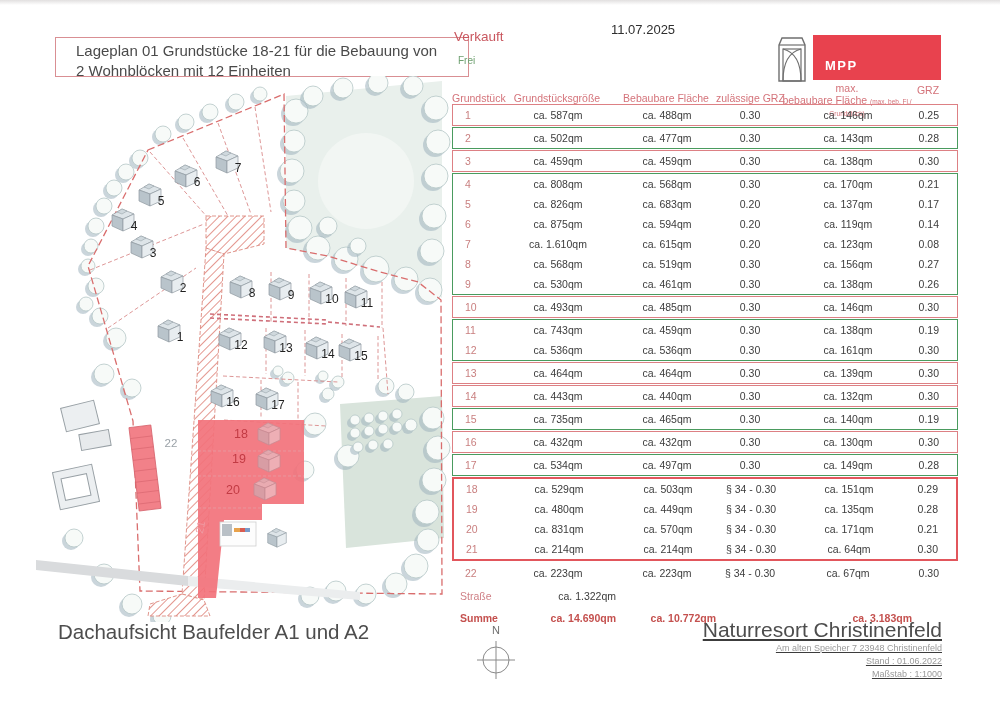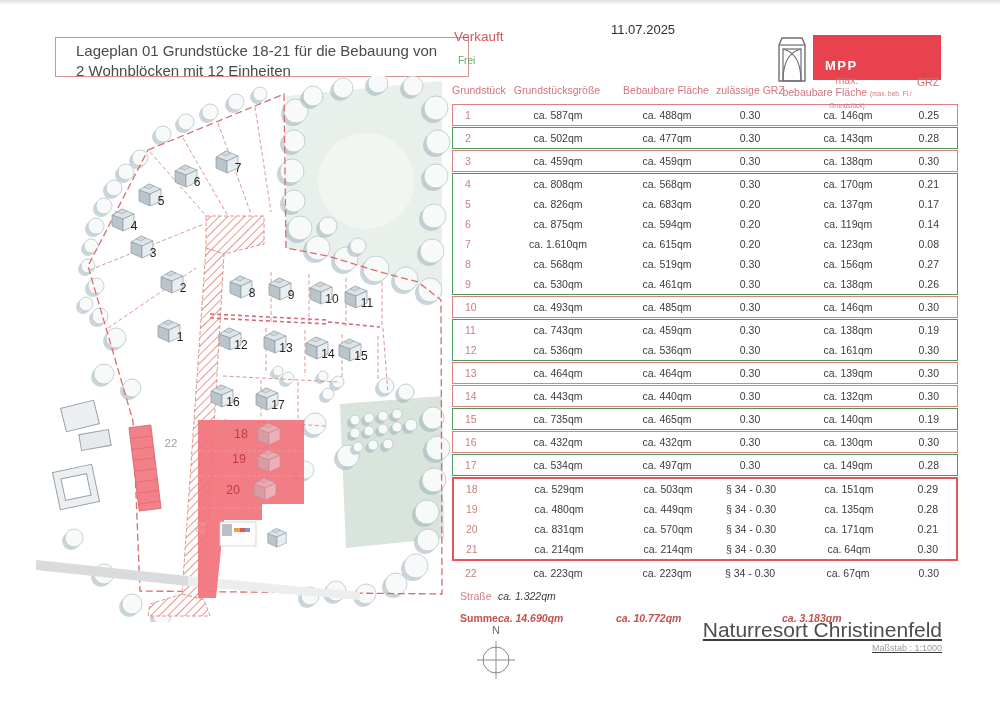--- a/index.html
+++ b/index.html
@@ -19,38 +19,38 @@
   .legend-free{position:absolute;left:458px;top:55px;font-size:10px;color:#6fa071;}
   .date{position:absolute;left:611px;top:22px;font-size:13px;color:#2f2f2f;}
   
   .logo{position:absolute;left:772px;top:35px;display:flex;align-items:flex-start;gap:1px;}
   .logo-red{width:128px;height:45px;display:flex;align-items:flex-end;}
   .logo-red span{color:#fff;font-weight:bold;font-size:13px;letter-spacing:1.5px;padding:0 0 7px 12px;}
   
   .tablewrap{position:absolute;left:452px;top:72px;width:506px;}
   .t-grid{display:grid;grid-template-columns:46px 118px 100px 66px 130px 1fr;align-items:center;}
   .thead{color:#d4737a;font-size:10.5px;height:30px;align-items:start;padding-top:2px;}
-  .thead .h{text-align:center;line-height:1.15;}
+  .thead .h{text-align:center;line-height:1.15;margin-top:8px;}
   .thead .h0{text-align:left;white-space:nowrap;padding-top:10px;}
   .thead .h3{white-space:nowrap;padding-top:10px;}
   .thead .h1,.thead .h2{padding-top:10px;}
   .thead .h4 .sub{font-size:6.5px;}
   .thead .h5{text-align:center;padding-right:14px;padding-top:2px;}
   .tgroup{margin-bottom:1px;border:1px solid transparent;}
   .tgroup.red{border-color:#dd8084;}
   .tgroup.green{border-color:#4a9b5e;}
   .tgroup.redthick{border:2px solid #e2565c;}
   .tgroup.none{border-color:transparent;}
   .t-row{height:20px;font-size:10.5px;color:#3c3c3c;}
   .t-row .c0{color:#c97f7f;padding-left:12px;}
   .t-row .c1,.t-row .c2,.t-row .c3,.t-row .c4{text-align:center;}
   .t-row .c5{text-align:right;padding-right:18px;}
   .t-extra{height:20px;font-size:10.5px;margin-top:2px;}
   .t-extra .c0{padding-left:8px;color:#cf8086;}
-  .t-extra .c1,.t-extra .c2,.t-extra .c4{text-align:left;font-style:italic;}
+  .t-extra .c1,.t-extra .c2,.t-extra .c4{text-align:right;}
   .t-summe{font-weight:bold;}
   .t-summe .c0{color:#c4504e;}
   .t-summe .c1,.t-summe .c2,.t-summe .c4{color:#c4504e;}
   
   .map{position:absolute;left:28px;top:76px;width:432px;height:546px;}
   .map svg{width:100%;height:100%;}
   
   .f-left{position:absolute;left:58px;top:620px;font-size:20.5px;color:#4d4d4d;}
   .compass{position:absolute;left:476px;top:622px;width:40px;height:62px;}
   .f-right{position:absolute;right:58px;top:618px;text-align:right;text-decoration:underline;}
@@ -605,25 +605,28 @@
       <g id="zone-labels">
           <text x="213" y="362" font-size="12.5" fill="#c23b44" text-anchor="middle">18</text>
           <text x="211" y="387" font-size="12.5" fill="#c23b44" text-anchor="middle">19</text>
           <text x="205" y="418" font-size="12.5" fill="#c23b44" text-anchor="middle">20</text>
           <text x="176" y="452" font-size="11" fill="#ef9aa2" text-anchor="middle" transform="rotate(-78 176 452)">21</text>
           <text x="143" y="371" font-size="11.5" fill="#9aa1a7" text-anchor="middle">22</text>
         </g>
     </svg>
   </div>
 
+  <div class="f-left">Dachaufsicht Baufelder A1 und A2</div>
   <div class="compass">
     <svg width="40" height="62" viewBox="0 0 40 62">
       <text x="20" y="12" font-size="11" fill="#6f6f6f" text-anchor="middle" id="compass-n">N</text>
       <circle cx="20" cy="38" r="13" fill="none" stroke="#8a8a8a" stroke-width="1"></circle>
       <line x1="1" y1="38" x2="39" y2="38" stroke="#8a8a8a" stroke-width="1"></line>
       <line x1="20" y1="19" x2="20" y2="57" stroke="#8a8a8a" stroke-width="1"></line>
     </svg>
   </div>
   <div class="f-right">
     <div class="title">Naturresort Christinenfeld</div>
+    <div class="sub">Am alten Speicher 7 23948 Christinenfeld</div>
+    <div class="sub">Stand : 01.06.2022</div>
     <div class="sub">Maßstab : 1:1000</div>
   </div>
 </div>
 
 </body></html>

